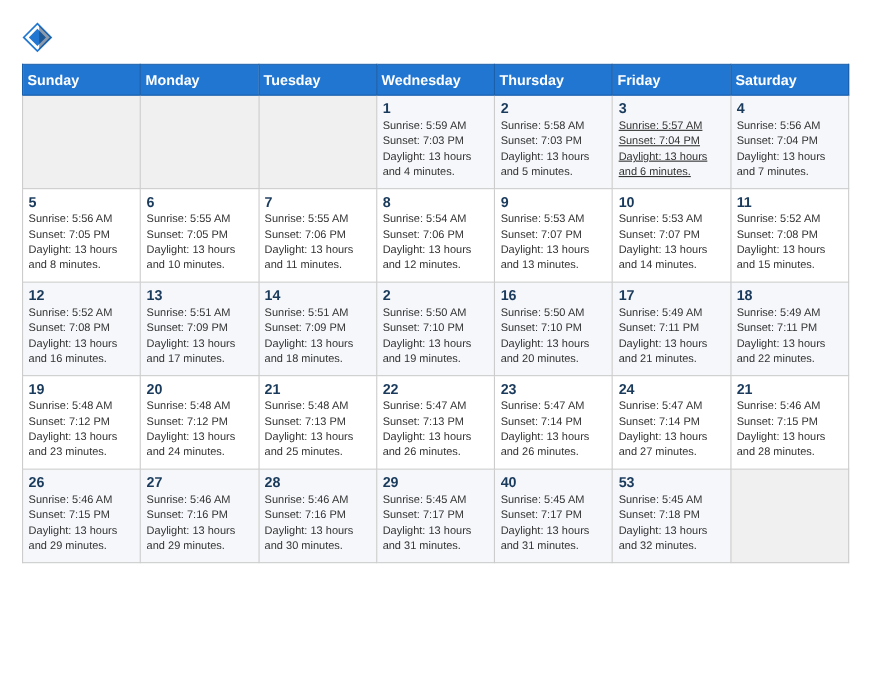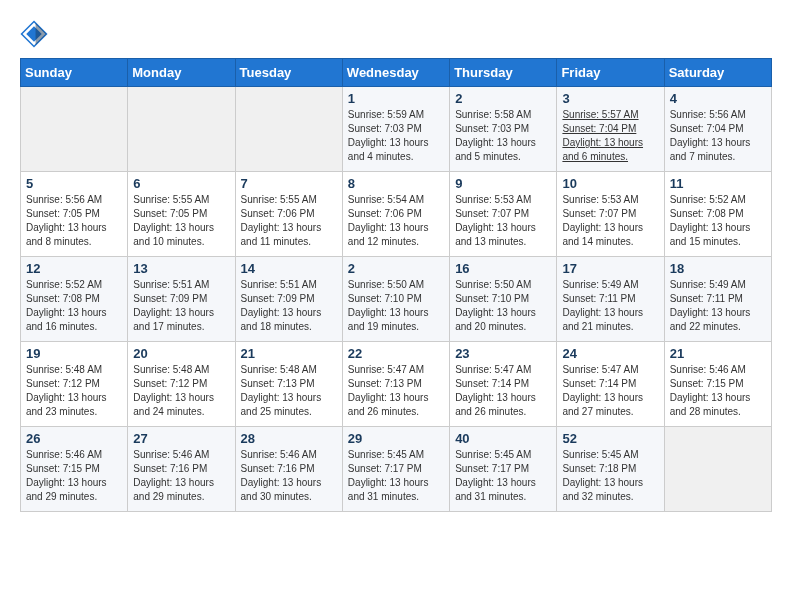--- a/index.html
+++ b/index.html
@@ -341,21 +341,21 @@
 and 31 minutes.</div>
         </td>
         <td>
           <span class="day-number">40</span>
           <div class="day-info" style="white-space: pre-line;">Sunrise: 5:45 AM
 Sunset: 7:17 PM
 Daylight: 13 hours
 and 31 minutes.</div>
         </td>
         <td>
-          <span class="day-number">52</span>
+          <span class="day-number">53</span>
           <div class="day-info" style="white-space: pre-line;">Sunrise: 5:45 AM
 Sunset: 7:18 PM
 Daylight: 13 hours
 and 32 minutes.</div>
         </td>
         <td class="empty-cell"></td>
       </tr>
     </tbody>
 </table>
 

